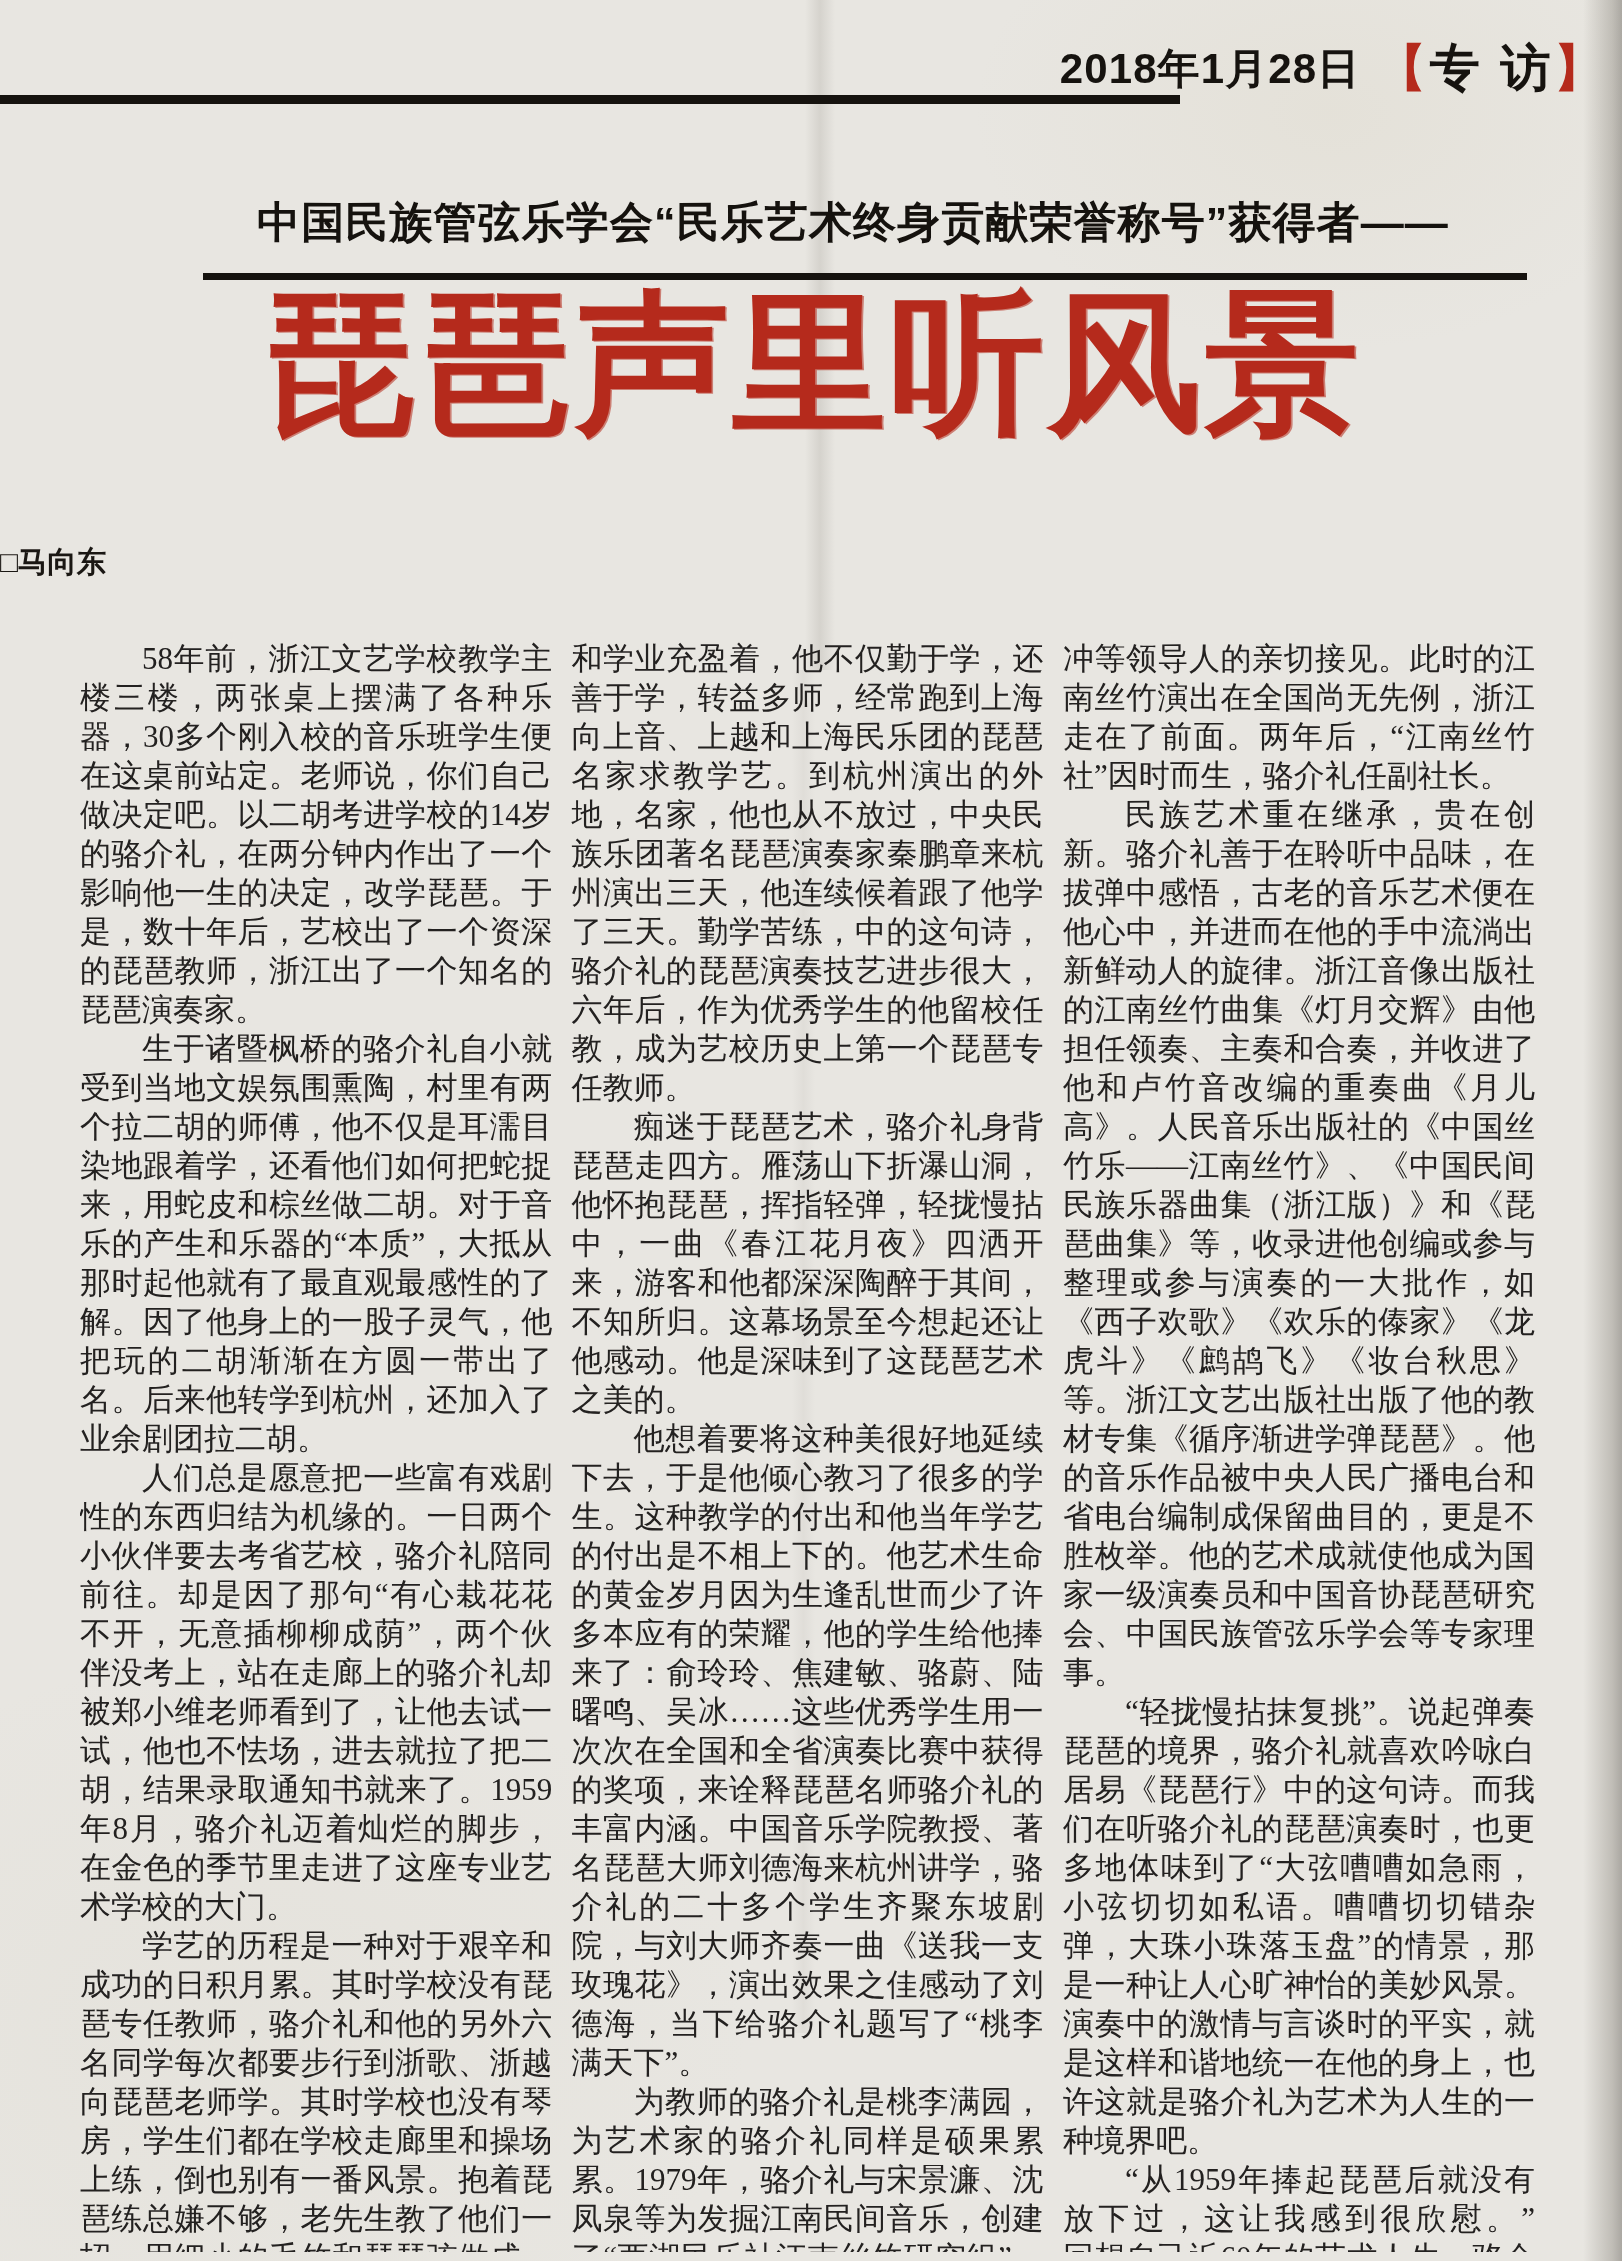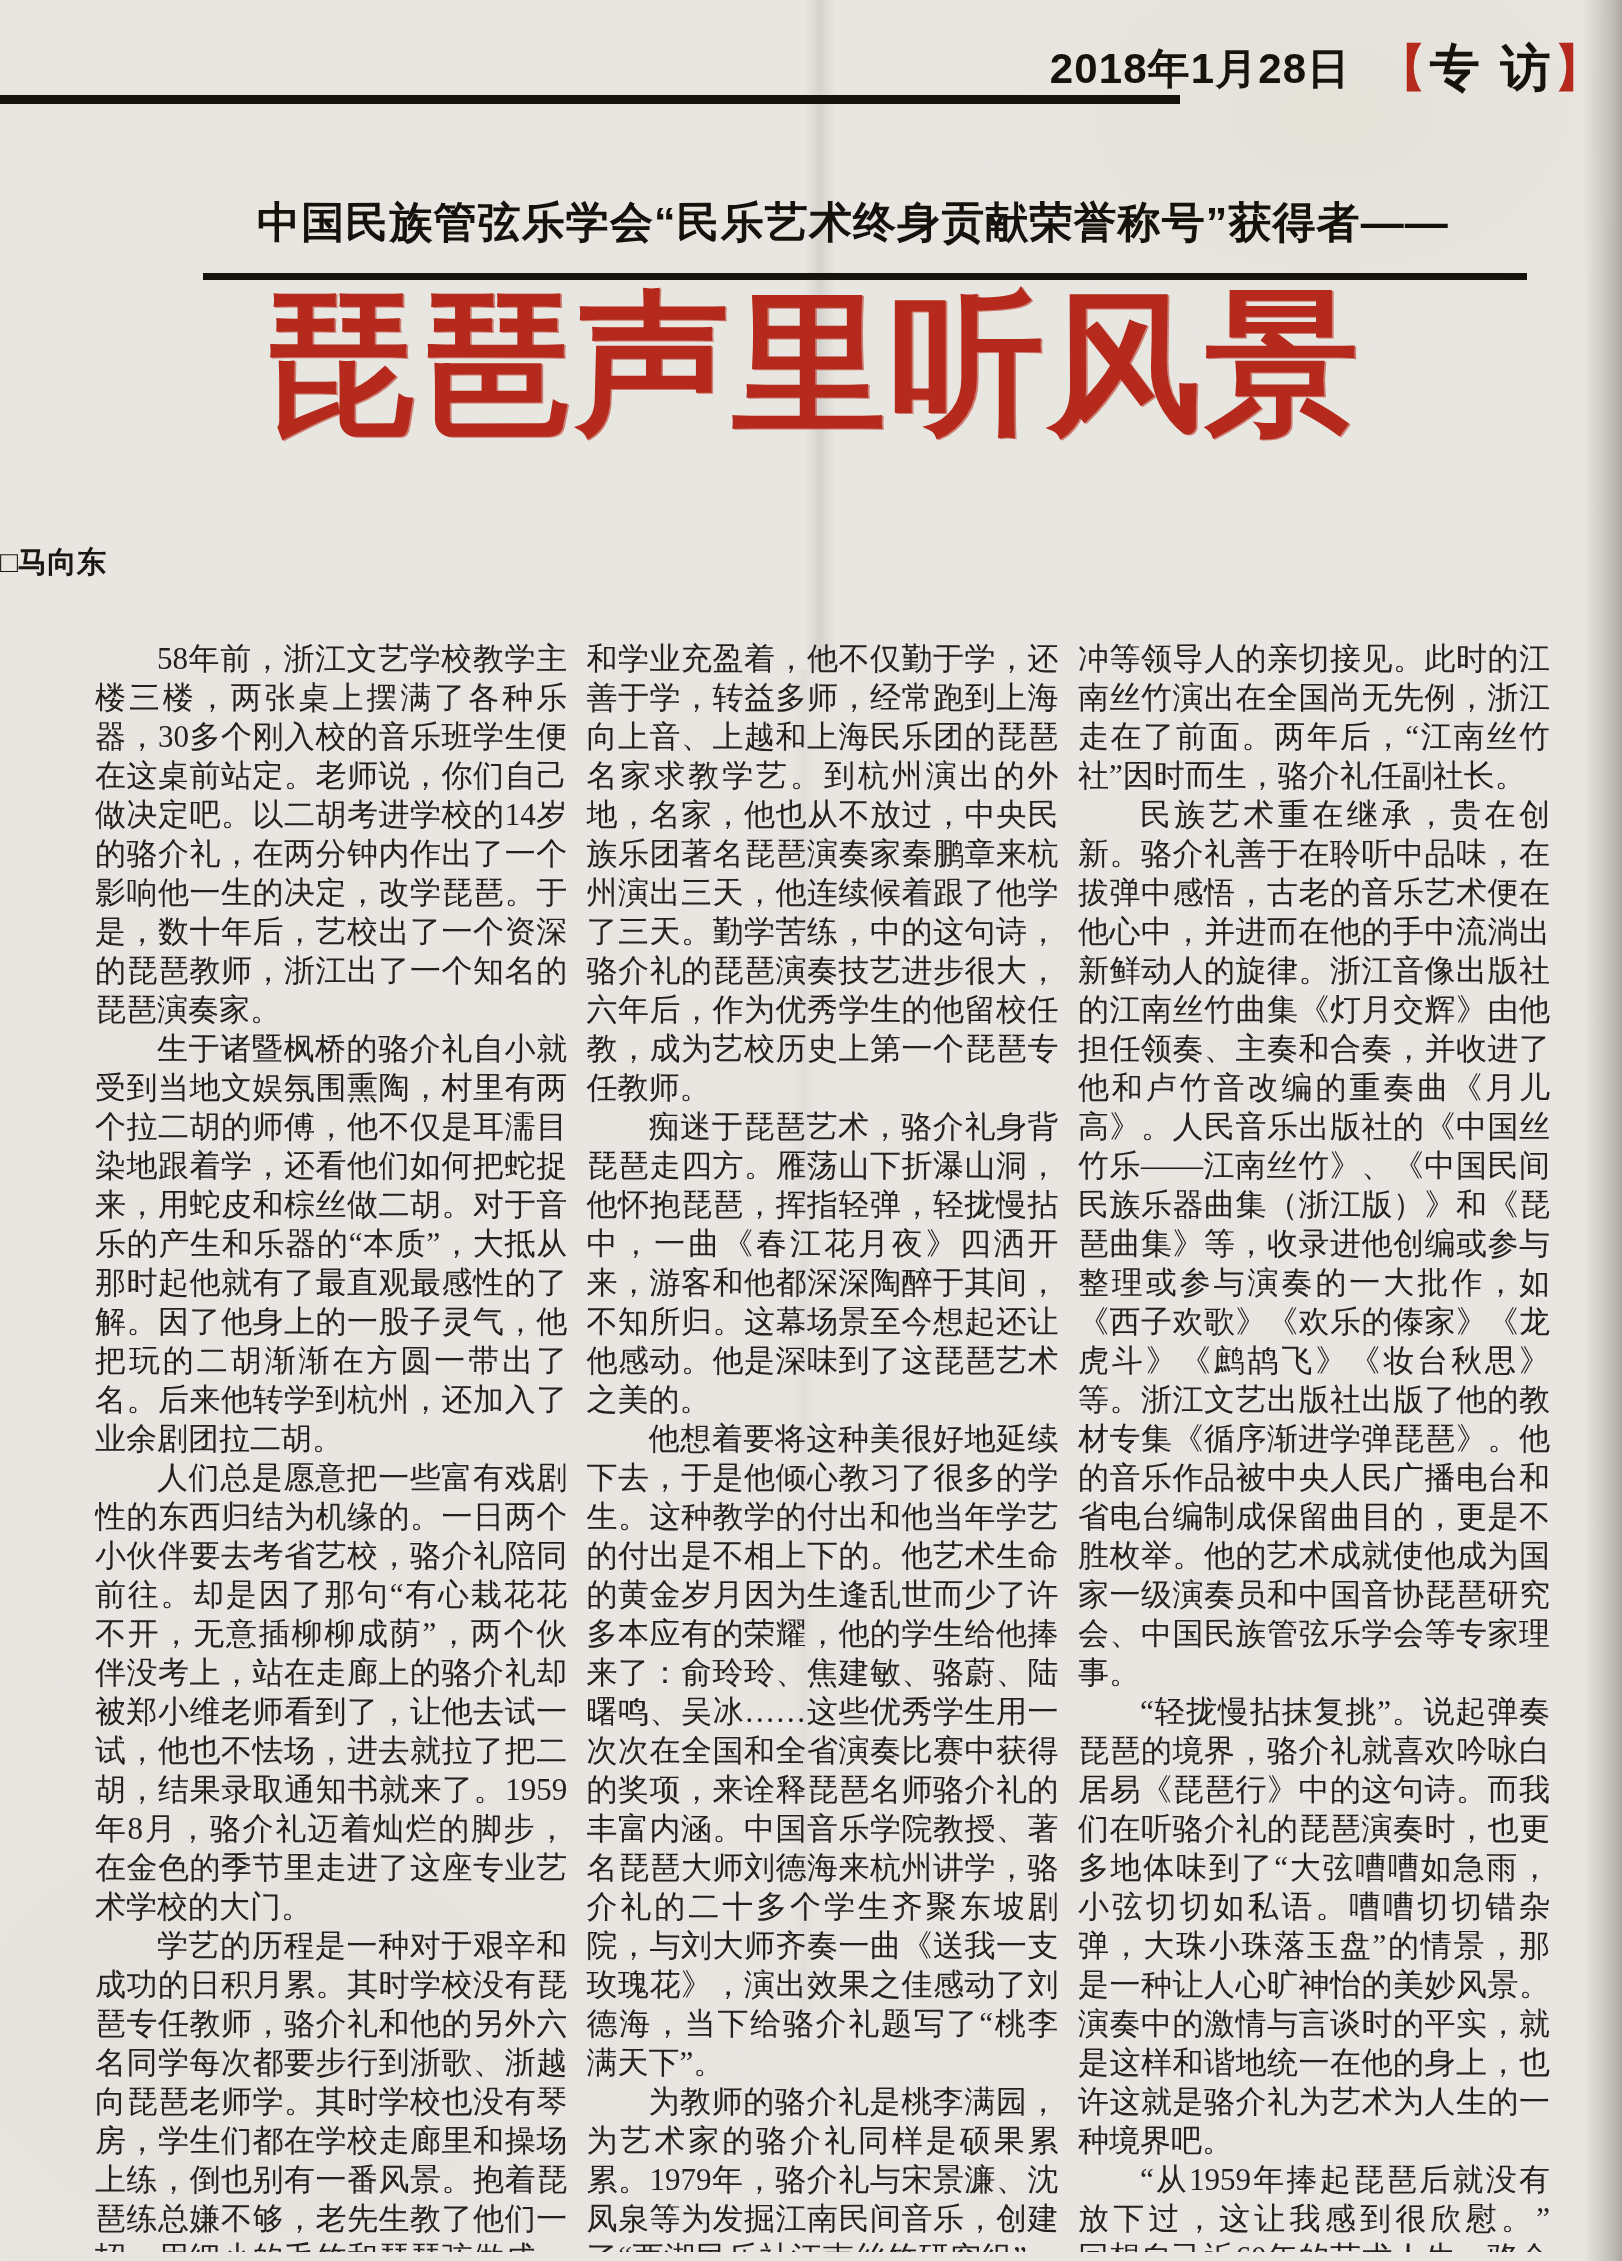--- a/index.html
+++ b/index.html
@@ -13,21 +13,21 @@
     radial-gradient(ellipse 511px 341px at 82% 5%, rgba(205,195,165,0.14), transparent 70%),
     radial-gradient(ellipse 681px 511px at 15% 90%, rgba(200,195,175,0.10), transparent 75%),
     linear-gradient(to right, rgba(0,0,0,0) 97.6%, rgba(100,95,85,0.30) 99.4%, rgba(70,65,58,0.38) 100%),
     #e8e6e1;
   }
   .fold-shadow{position:absolute;left:805px;top:0;width:29.5px;height:670px;pointer-events:none;
     background:linear-gradient(to right, transparent, rgba(115,110,100,0.16), transparent);}
   .fold-shadow2{position:absolute;left:792px;top:670px;width:23px;height:1363px;pointer-events:none;
     background:linear-gradient(to right, transparent, rgba(115,110,100,0.07), transparent);}
 
-  .masthead{position:absolute;top:35px;right:14.8px;display:flex;align-items:center;gap:26px;
+  .masthead{position:absolute;top:35px;right:14.8px;display:flex;align-items:center;gap:16px;
     font-family:"Liberation Sans","DejaVu Sans",sans-serif;font-weight:bold;white-space:nowrap;}
   .masthead .date{font-size:42px;letter-spacing:1.1px;color:#16130f;}
   .section-badge{font-size:50px;font-weight:900;color:#16130f;letter-spacing:3.4px;}
   .section-badge .bracket{color:var(--accent,#c0281a);font-weight:900;}
 
   .top-rule{position:absolute;top:95px;left:0;width:1180px;height:8.5px;background:#16130f;}
 
   .kicker{position:absolute;top:201px;left:0;width:100%;text-align:center;
     font-family:"Liberation Sans","DejaVu Sans",sans-serif;font-weight:900;
     font-size:43px;line-height:1;letter-spacing:1.1px;color:#15120e;padding-left:42px;}
@@ -37,21 +37,21 @@
     font-family:"Liberation Serif","DejaVu Serif",serif;font-weight:900;
     font-size:154px;line-height:1.12;letter-spacing:3.4px;color:var(--accent,#b52a1c);
     text-shadow:1.7px 1.1px 0 rgba(181,42,28,0.55);}
   .subtitle{position:absolute;top:480px;left:0;width:100%;text-align:center;
     font-family:"Liberation Sans","DejaVu Sans",sans-serif;font-weight:900;
     font-size:40px;line-height:1;color:#15120e;letter-spacing:0.6px;}
   .byline{position:absolute;top:547px;left:0;width:100%;text-align:left;
     font-family:"Liberation Sans","DejaVu Sans",sans-serif;font-weight:bold;
     font-size:29.5px;line-height:1;color:#1a1713;}
 
-  .columns{position:absolute;top:639px;left:95px;width:1455px;height:1613px;
+  .columns{position:absolute;top:639px;left:80px;width:1455px;height:1613px;
     display:flex;gap:19.3px;overflow:hidden;}
   .col{flex:1 1 0;overflow:hidden;}
   .col p{margin:0;font-size:31px;line-height:39px;text-align:justify;
     color:#232120;font-family:"Liberation Serif","DejaVu Serif",serif;}
   .col p.indent{text-indent:2em;}
 </style>
 </head>
 <body style="background: rgb(232, 230, 225);">
 
 <div class="page">

